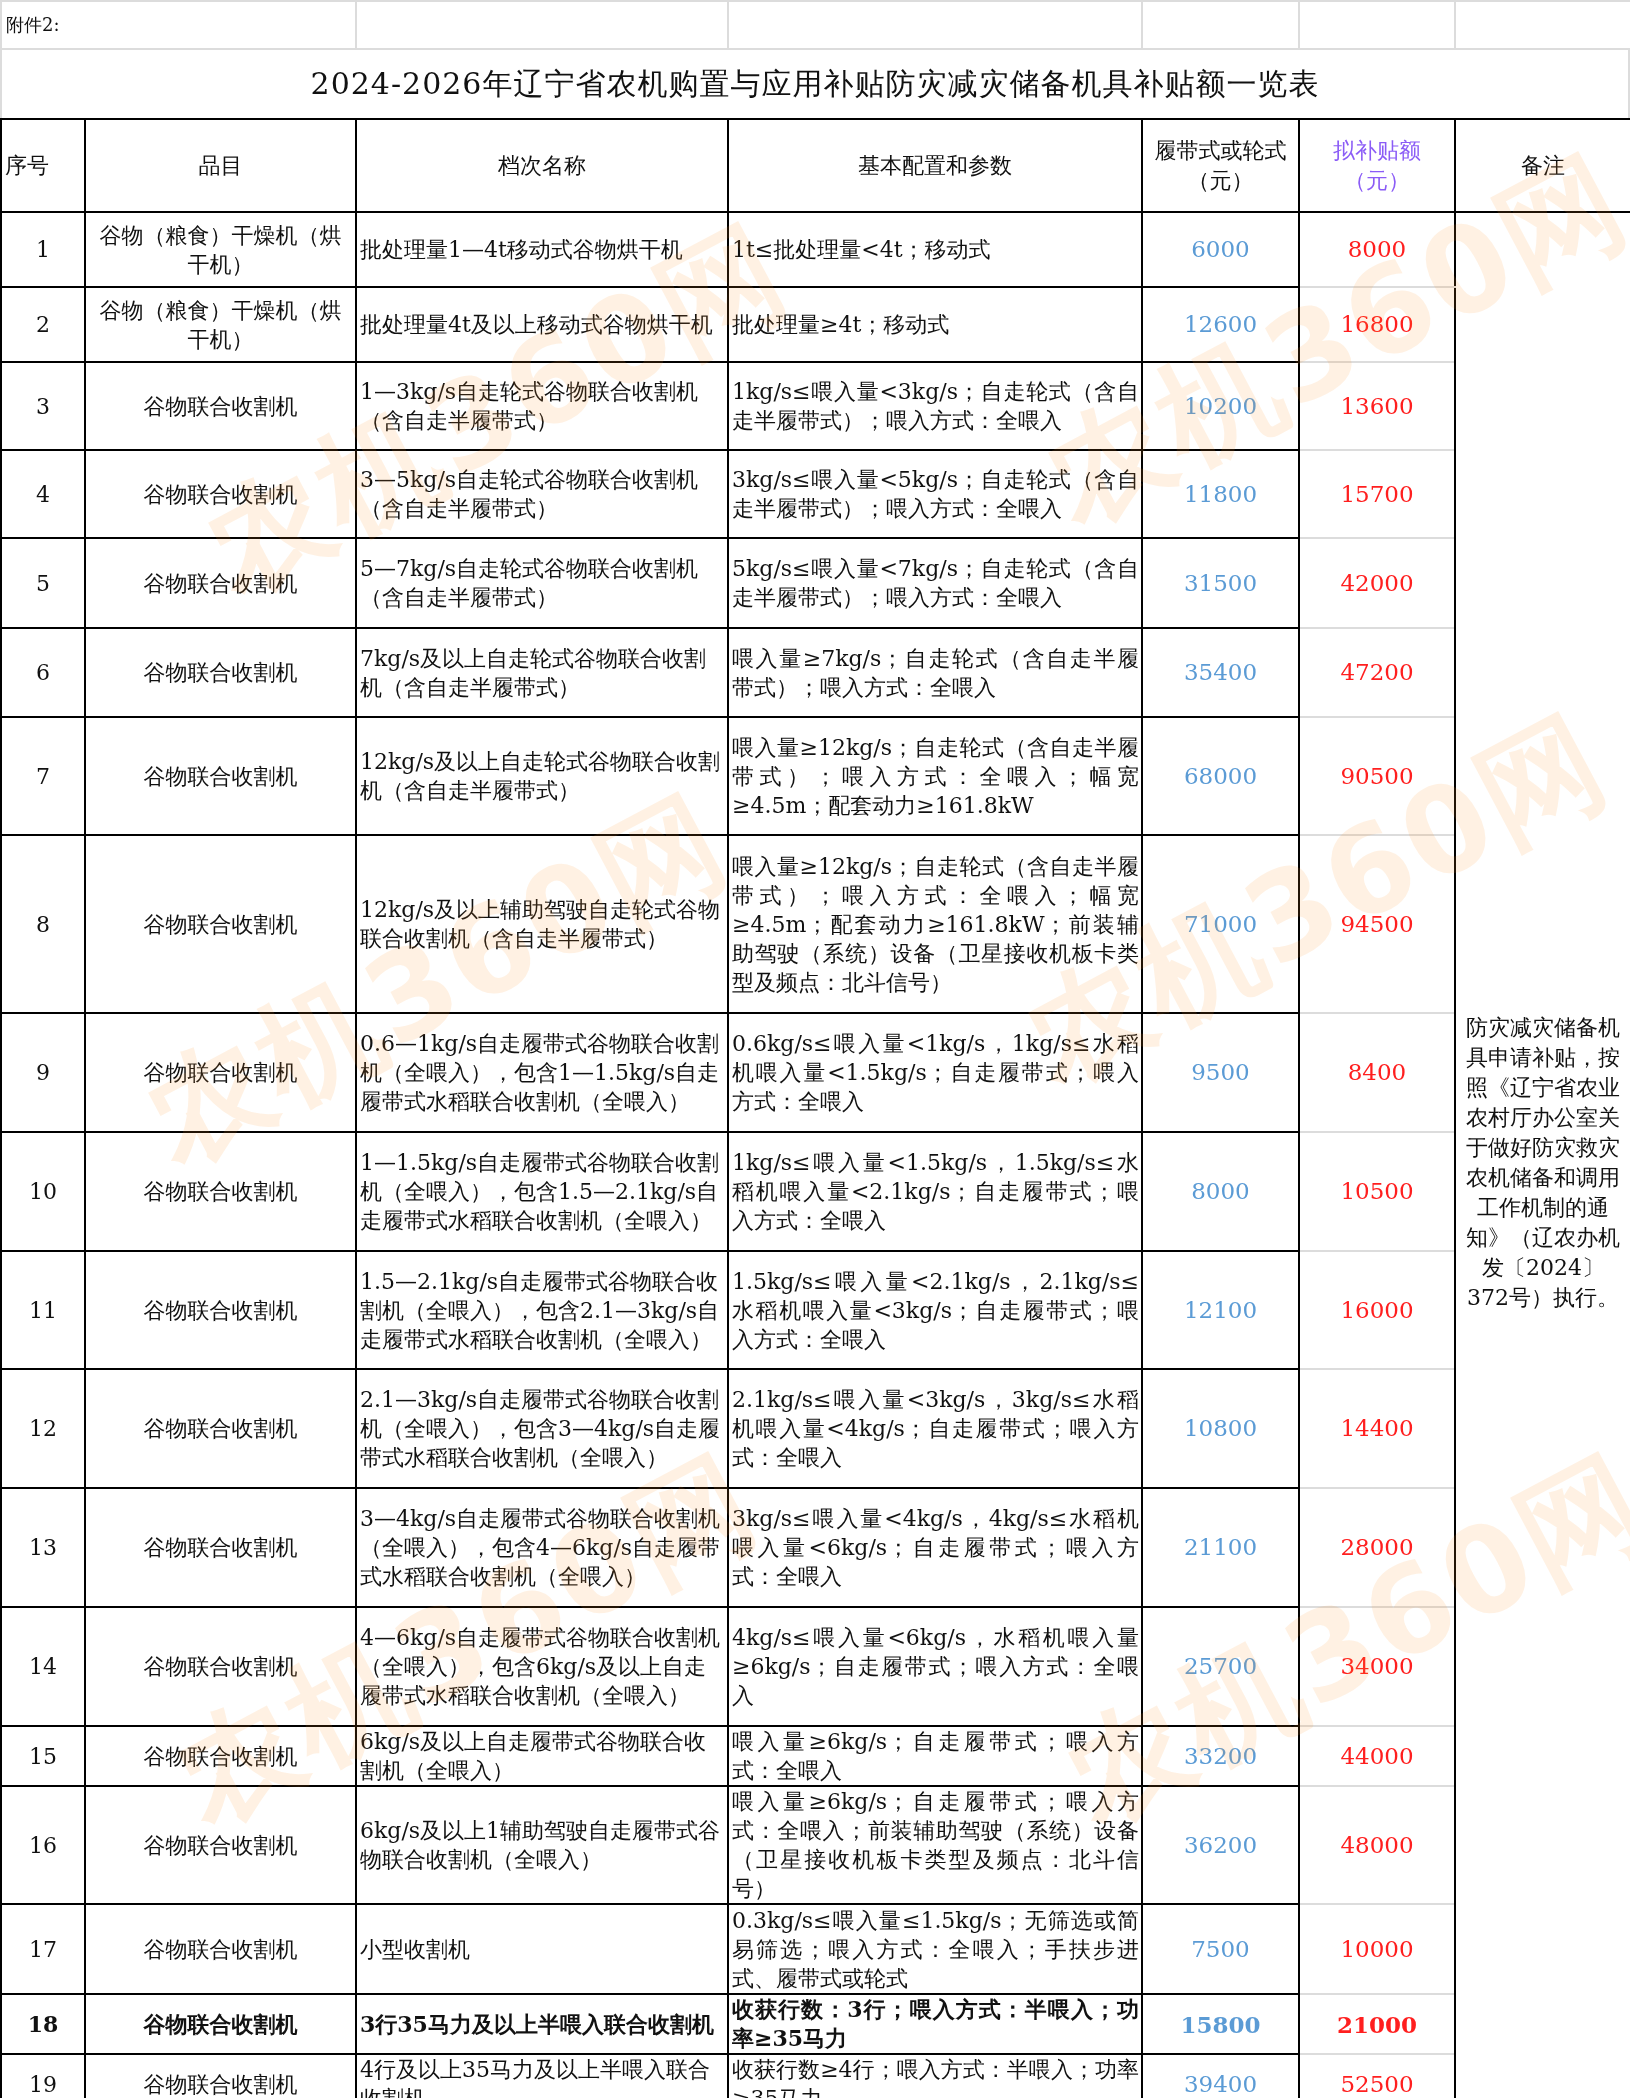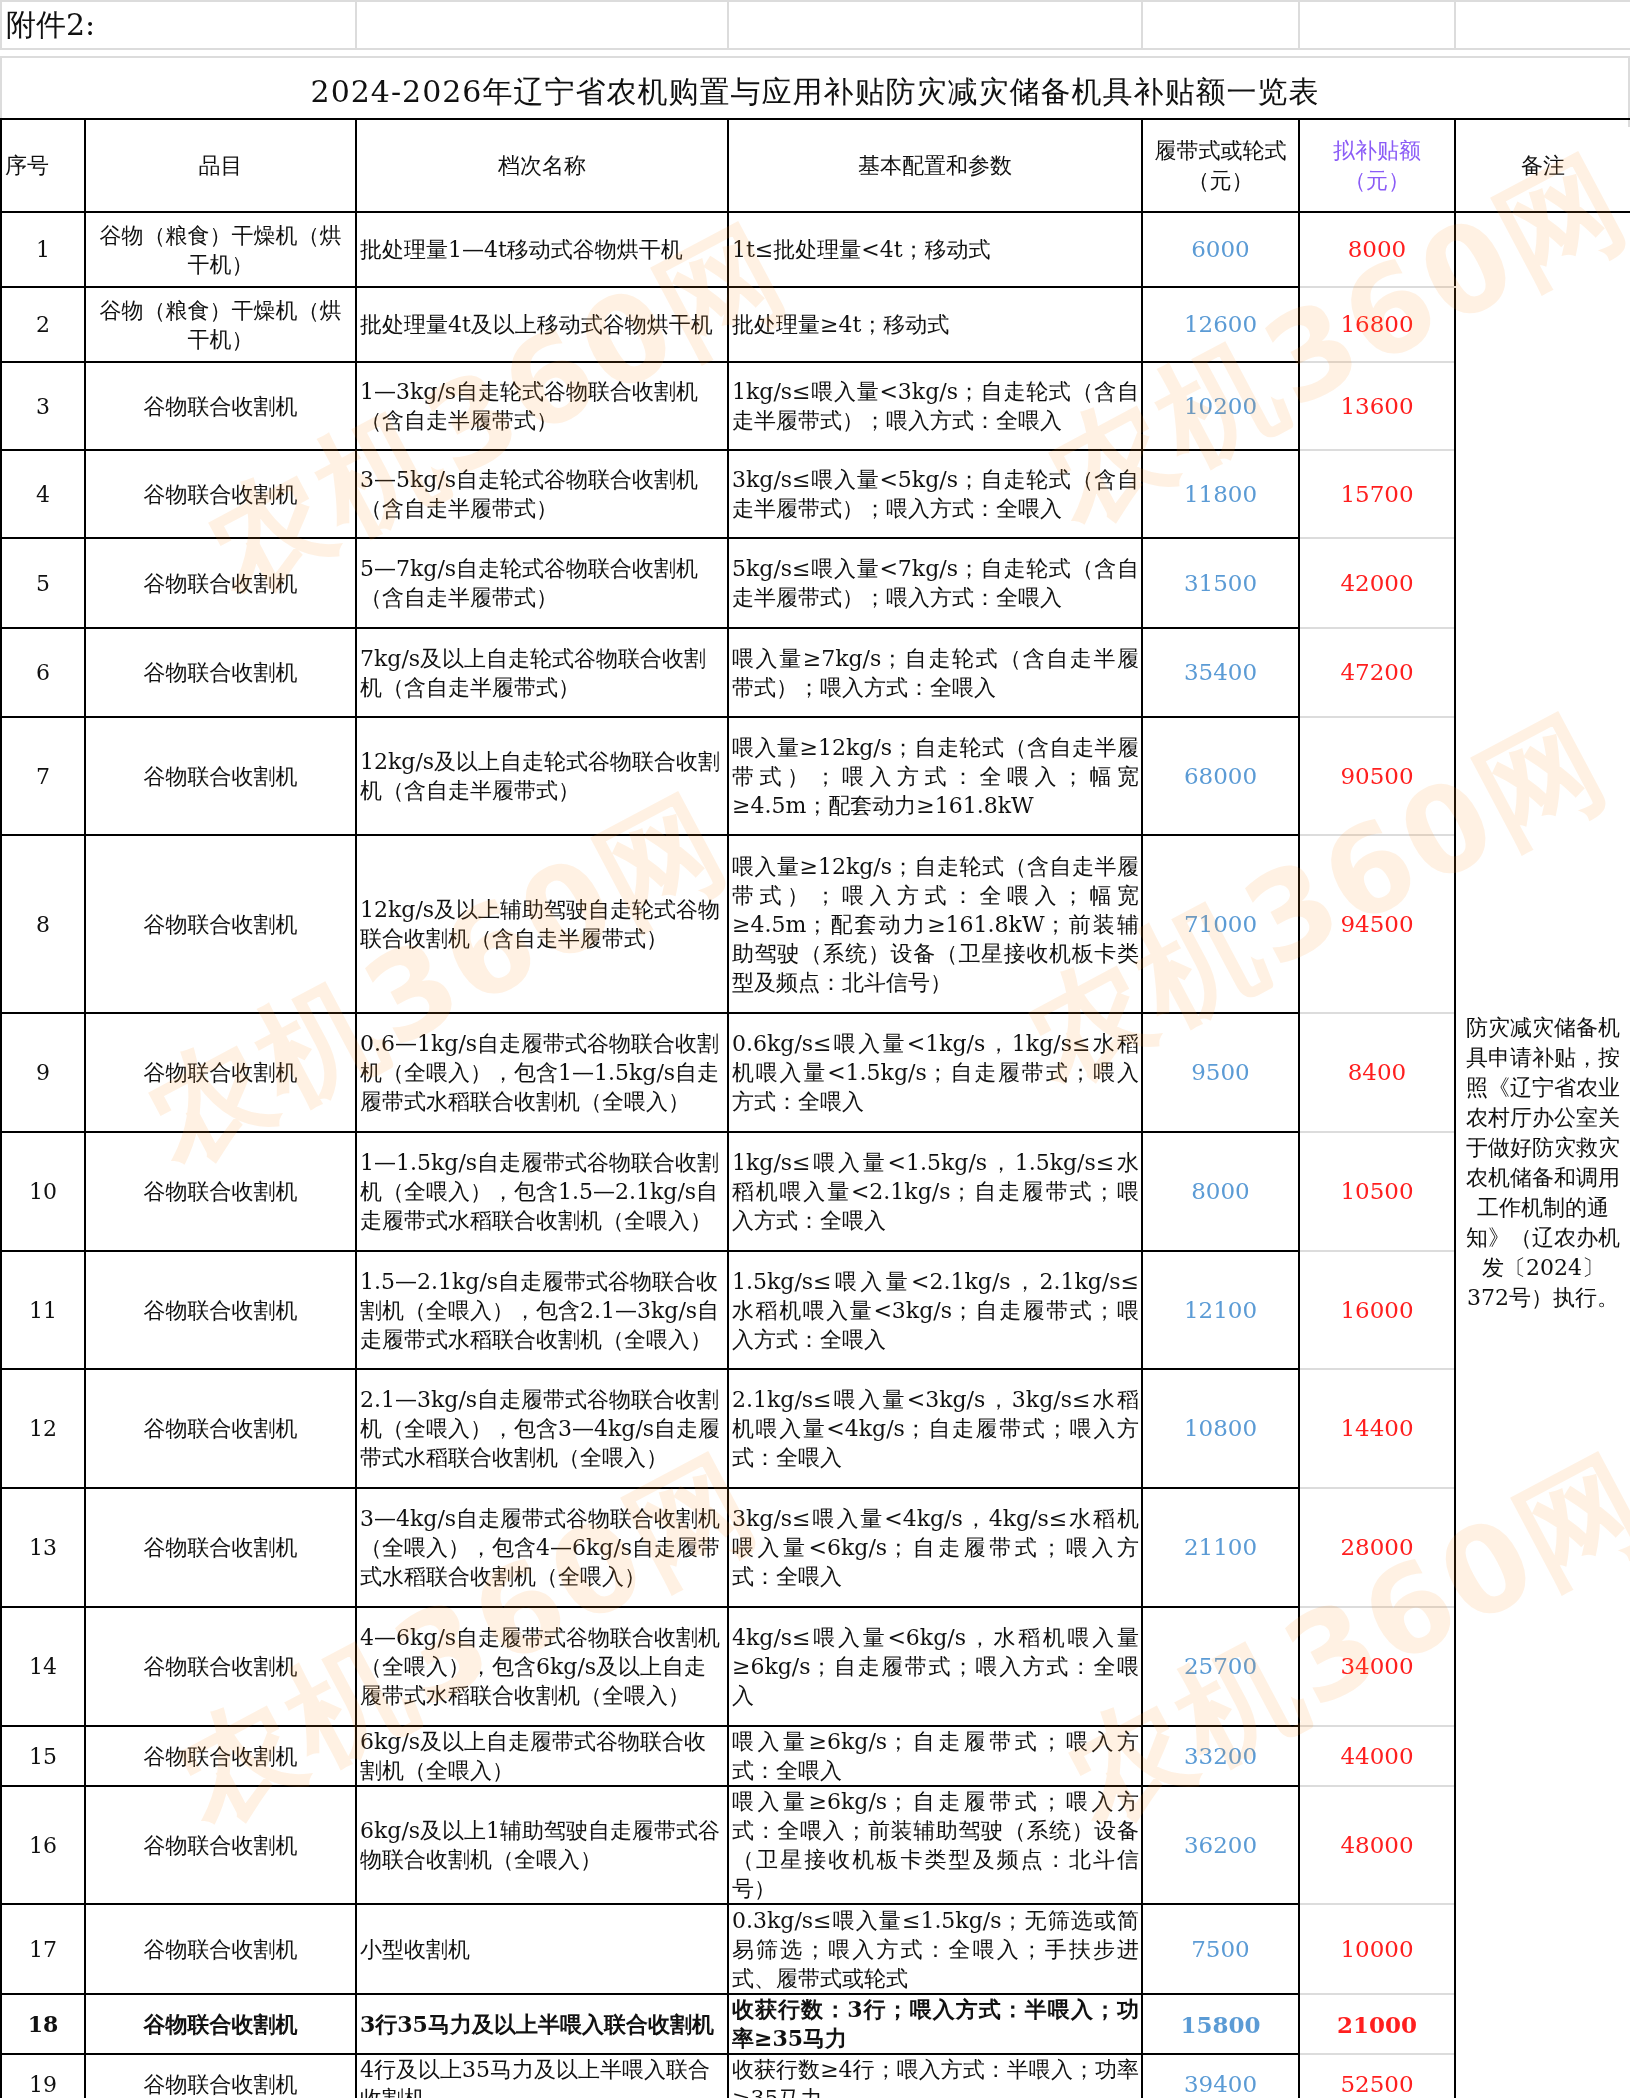--- a/index.html
+++ b/index.html
@@ -3,22 +3,22 @@
 <meta charset="utf-8">
 <style>
   html, body { margin: 0; padding: 0; background: #ffffff; }
   body { width: 1630px; height: 2098px; position: relative; overflow: hidden;
          font-family: "DejaVu Serif", "Liberation Serif", serif; color: #111; }
   .sheet { position: absolute; left: 0; top: 0; width: 1630px; height: 2098px; }
   table { border-collapse: collapse; table-layout: fixed; position: absolute; left: 0; }
   td { padding: 0 4px; vertical-align: middle; overflow: hidden; box-sizing: border-box; }
   
   #toprow { top: 0; width: 1630px; }
-  #toprow td { border: 2px solid #dcdcdc; height: 48px; font-size: 30px; }
-  #titlerow { top: 48px; width: 1630px; margin-top: 8px; }
+  #toprow td { border: 2px solid #dcdcdc; height: 48px; font-size: 18px; }
+  #titlerow { top: 48px; width: 1630px; }
   #titlerow td { border: 2px solid #dcdcdc; border-bottom: none; height: 70px; text-align: center;
                  font-size: 30px; letter-spacing: 1px; }
   
   #main { top: 118px; width: 1630px; }
   #main td { border: 2px solid #000; font-size: 22px; line-height: 29px; }
   #main th { border: 2px solid #000; font-size: 22px; font-weight: normal; line-height: 30px; }
   #main td.num, #main td.idx, #main td.cat { text-align: center; }
   #main td.left { text-align: left; padding-left: 3px; padding-right: 2px; }
   #main td.params { text-align: justify; text-align-last: left; }
   #main td.central { color: #5b9bd5; text-align: center; font-size: 23px; }

